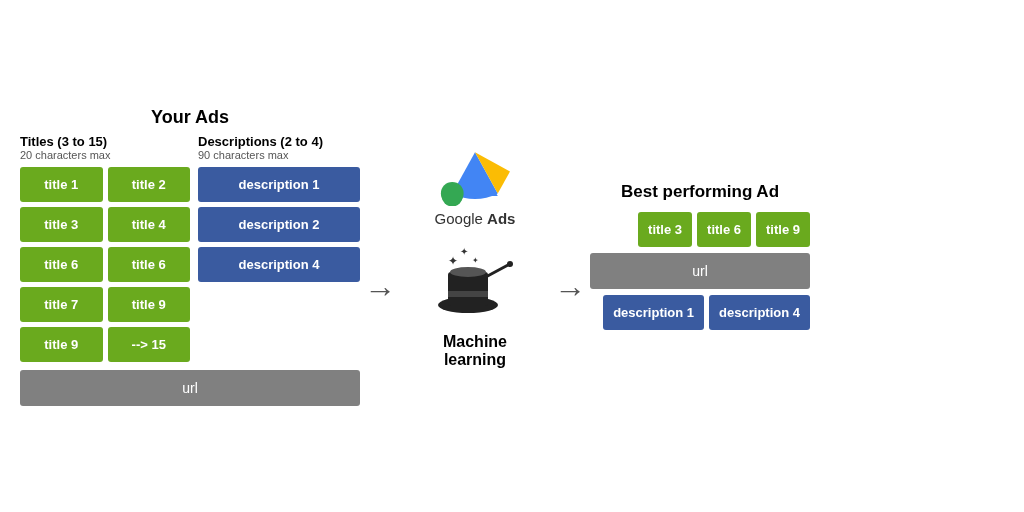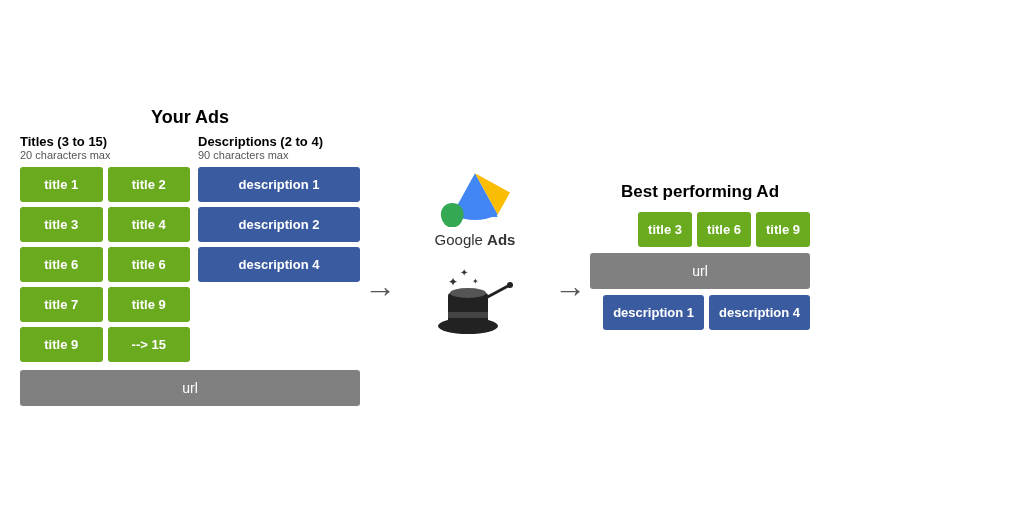--- a/index.html
+++ b/index.html
@@ -279,20 +279,21 @@
         <circle cx="80" cy="27" r="3" fill="#222"></circle>
 
         <ellipse cx="38" cy="68" rx="30" ry="8" fill="#222"></ellipse>
 
         <rect x="18" y="35" width="40" height="34" rx="3" fill="#222"></rect>
 
         <rect x="18" y="54" width="40" height="6" fill="#444"></rect>
 
         <ellipse cx="38" cy="35" rx="18" ry="5" fill="#555"></ellipse>
       </svg>
+      <div class="magic-label">Machine<br>learning</div>
     </div>
   </div>
 
   <div class="arrow">→</div>
 
   <div class="best-ad">
     <div class="best-ad-title">Best performing Ad</div>
     <div class="best-titles-row">
       <div class="best-title-cell">title 3</div>
       <div class="best-title-cell">title 6</div>

